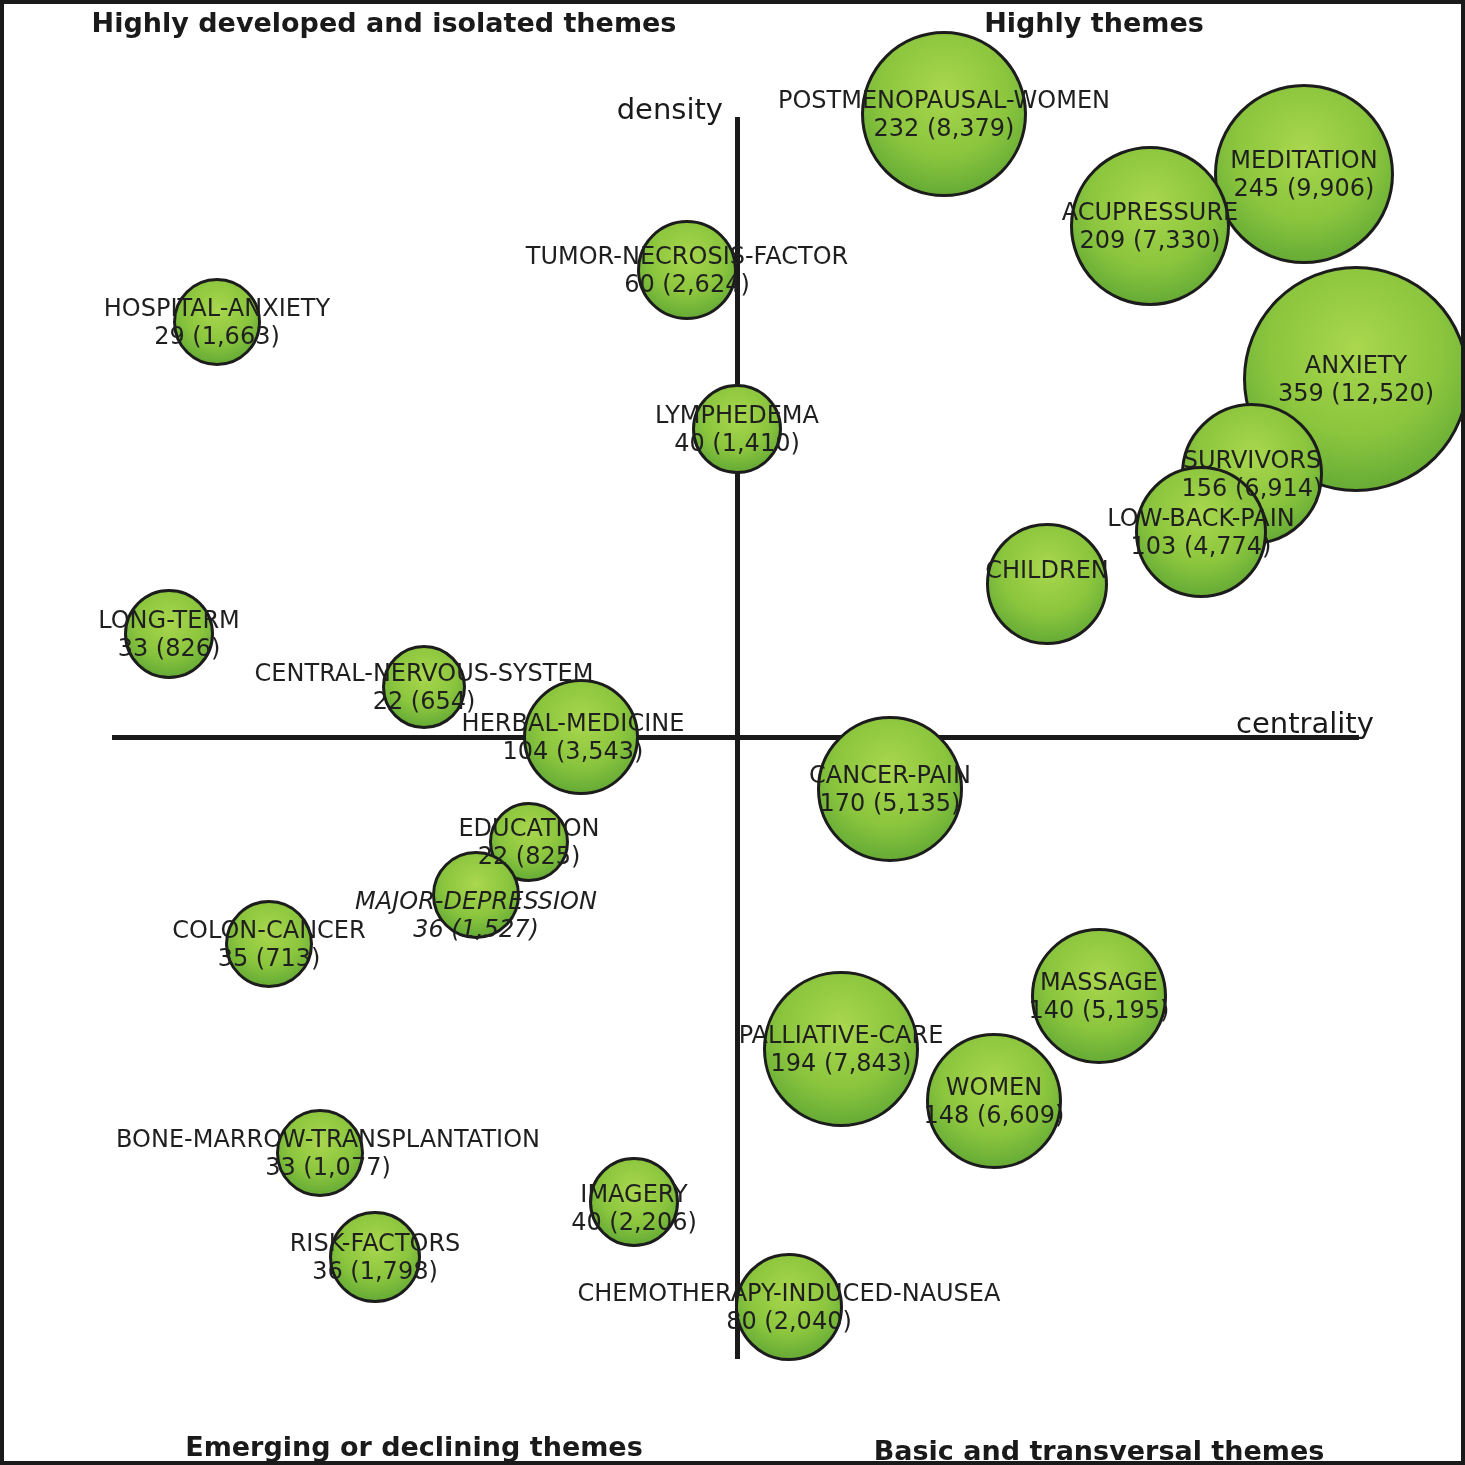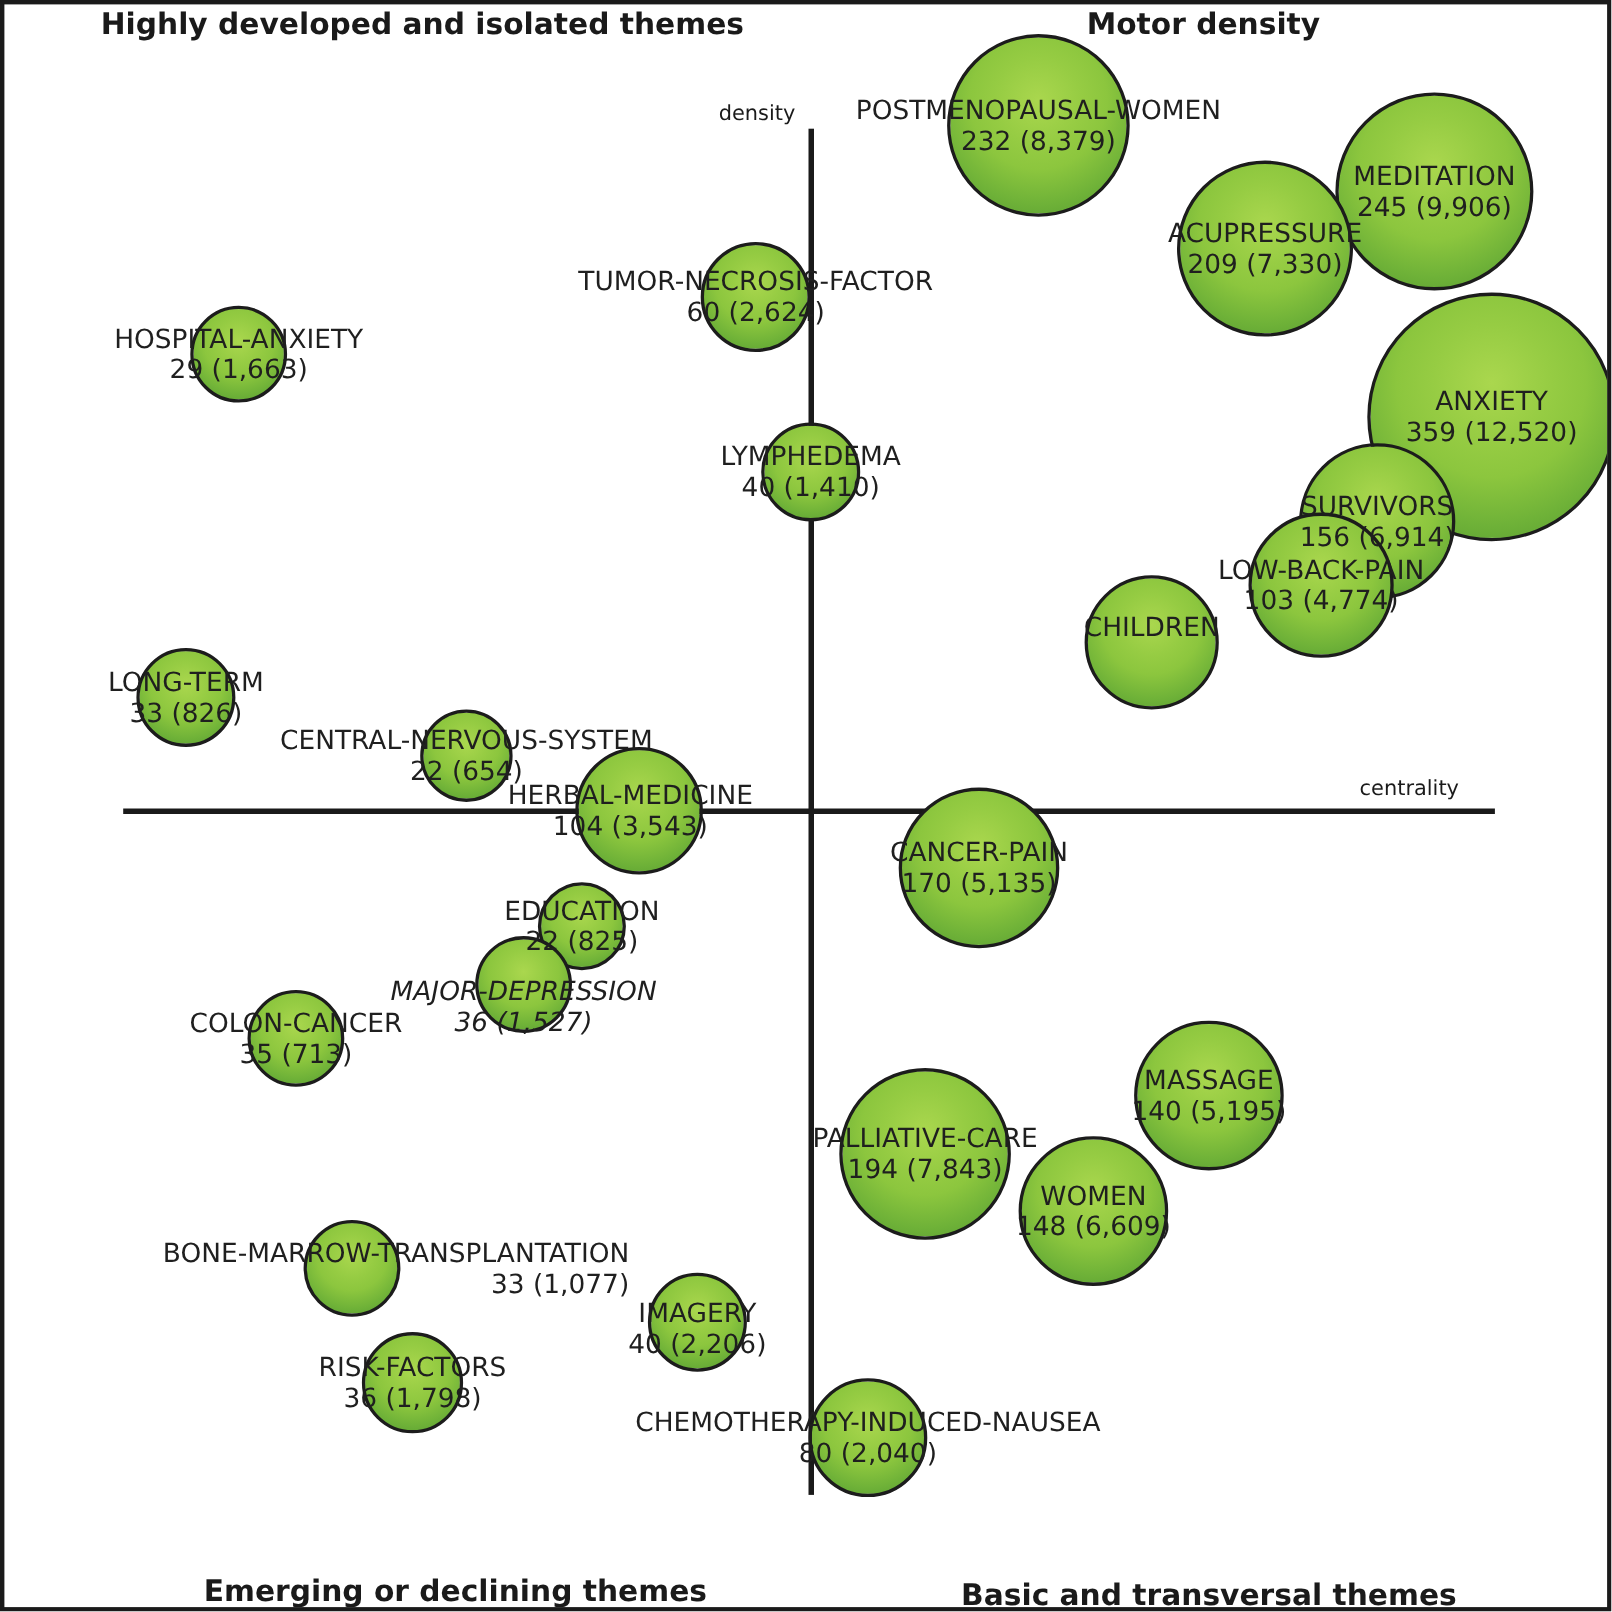--- a/index.html
+++ b/index.html
@@ -33,21 +33,21 @@
 
   .axis {
     position: absolute;
     background: #1a1a1a;
   }
   #axis-vertical   { left: 731px; top: 113px; width: 5px; height: 1242px; }
   #axis-horizontal { left: 108px; top: 731px; width: 1247px; height: 5px; }
 
   .axis-label {
     position: absolute;
-    font-size: 19px;
+    font-size: 29px;
     color: #1a1a1a;
     white-space: nowrap;
   }
   #axis-label-density   { right: 738px; top: 88px; }
   #axis-label-centrality { left: 1232px; top: 702px; }
 
   .bubble {
     position: absolute;
     border-radius: 50%;
     border: 3px solid #1c1c1c;
@@ -179,36 +179,36 @@
         <div>140 (5,195)</div>
       </div>
       <div class="bubble-label" style="left: 577px; top: 1017px;">
         <div>PALLIATIVE-CARE</div>
         <div>194 (7,843)</div>
       </div>
       <div class="bubble-label" style="left: 730px; top: 1069px;">
         <div>WOMEN</div>
         <div>148 (6,609)</div>
       </div>
-      <div class="bubble-label" style="left: 48px; top: 1121px; text-align: right;">
+      <div class="bubble-label" style="left: 64px; top: 1121px;">
         <div>BONE-MARROW-TRANSPLANTATION</div>
         <div>33 (1,077)</div>
       </div>
       <div class="bubble-label" style="left: 370px; top: 1128px; margin-top: 48px;">
         <div>IMAGERY</div>
         <div>40 (2,206)</div>
       </div>
       <div class="bubble-label" style="left: 111px; top: 1225px;">
         <div>RISK-FACTORS</div>
         <div>36 (1,798)</div>
       </div>
       <div class="bubble-label" style="left: 525px; top: 1275px;">
         <div>CHEMOTHERAPY-INDUCED-NAUSEA</div>
         <div>80 (2,040)</div>
       </div>
     </div>
 
   <div class="quad-title" id="qt-tl">Highly developed and isolated themes</div>
-  <div class="quad-title" id="qt-tr">Motor density</div>
+  <div class="quad-title" id="qt-tr">Highly themes</div>
   <div class="quad-title" id="qt-bl">Emerging or declining themes</div>
   <div class="quad-title" id="qt-br">Basic and transversal themes</div>
 
 </div>
 
 </body></html>

